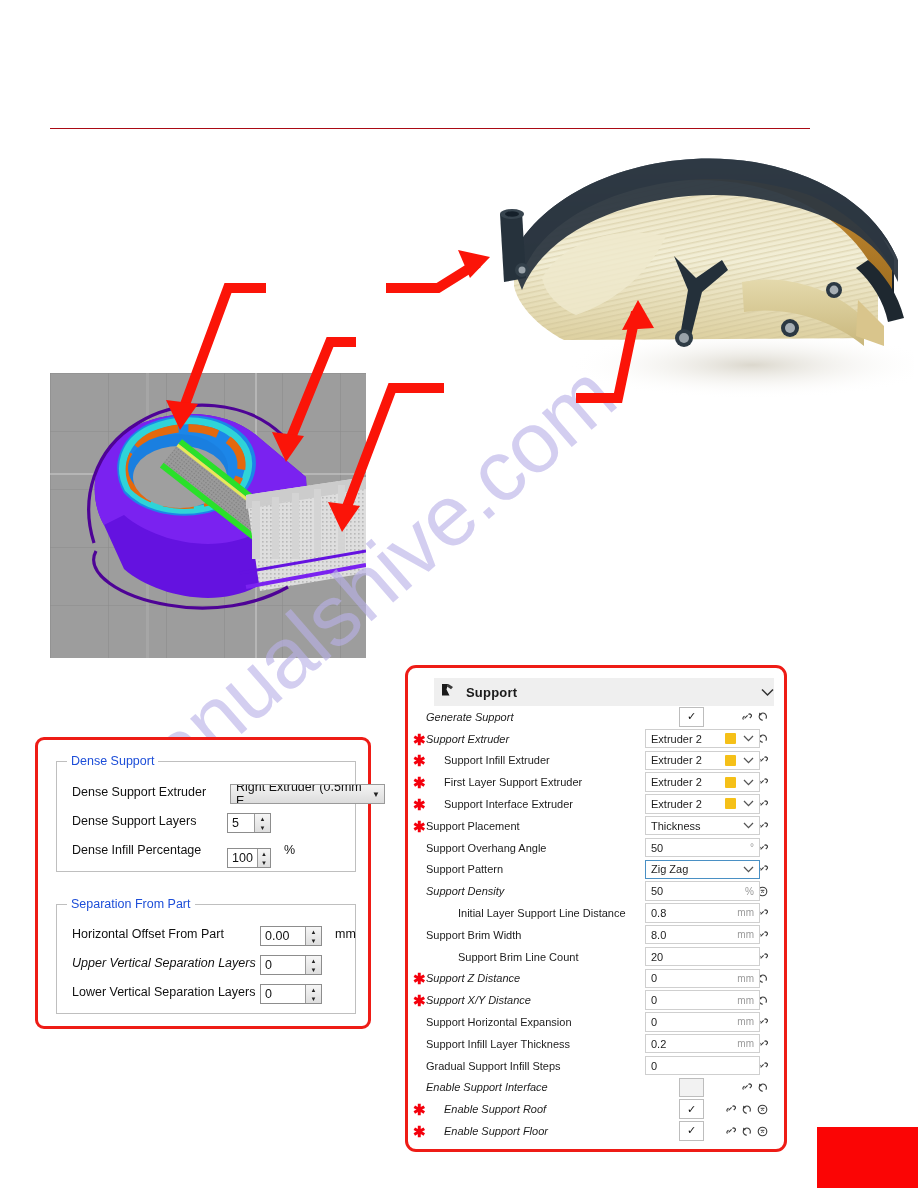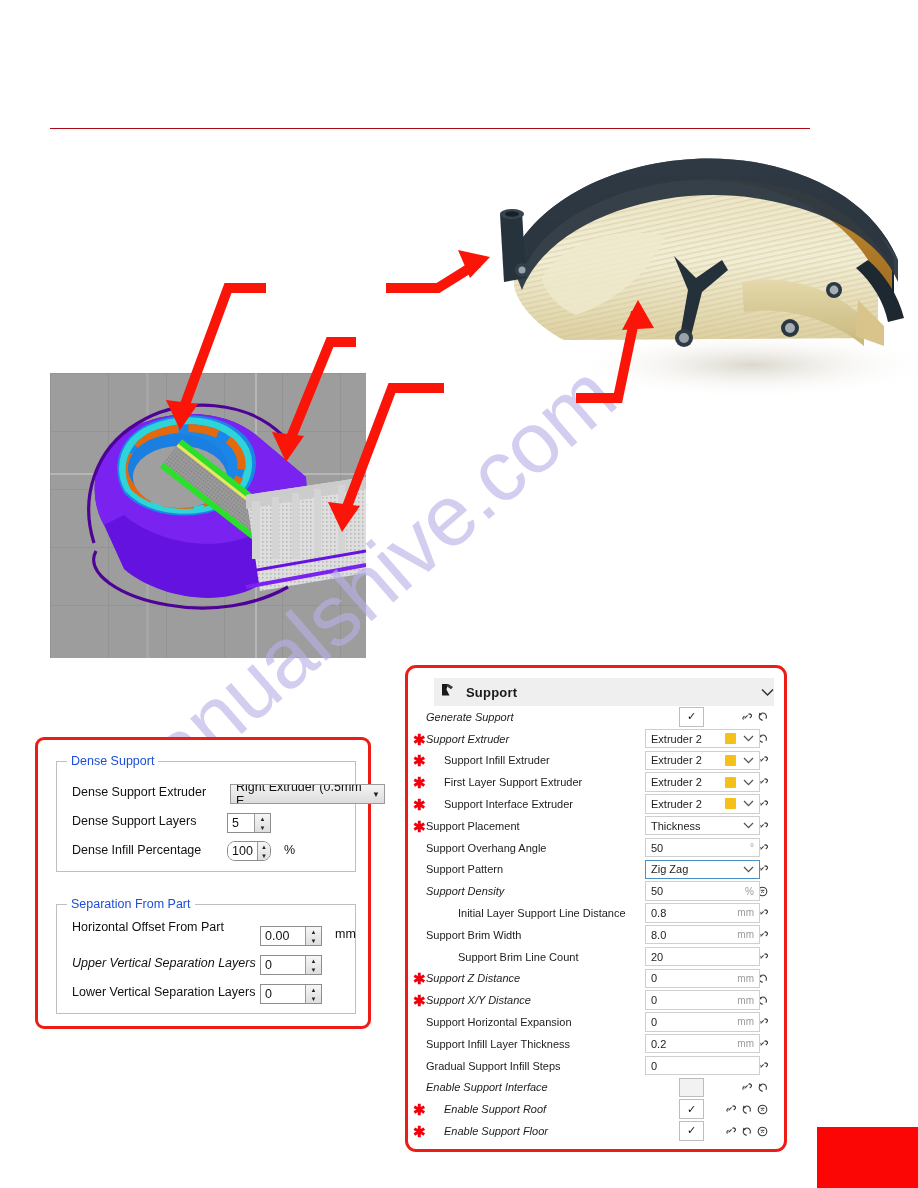--- a/index.html
+++ b/index.html
@@ -413,34 +413,34 @@
       <span class="sv">5</span>
       <span class="sbtns">
         <span>▲</span>
         <span>▼</span>
       </span>
     </div>
 
     <div class="frow" style="left:34px;top:103px;">
       <span class="flabel">Dense Infill Percentage</span>
     </div>
-    <div class="spin" style="position:absolute;left:189px;top:101px;width:44px;border-radius:8px;">
+    <div class="spin" style="position:absolute;left:189px;top:108px;width:44px;">
       <span class="sv">100</span>
       <span class="sbtns">
         <span>▲</span>
         <span>▼</span>
       </span>
     </div>
     <span class="unit" style="position:absolute;left:240px;top:103px;">%</span>
 
     <div class="grp" style="left:18px;top:164px;width:300px;height:110px;">
       <div class="grp-title">Separation From Part</div>
     </div>
 
-    <div class="frow" style="left:34px;top:180px;">
+    <div class="frow" style="left:34px;top:187px;">
       <span class="flabel">Horizontal Offset From Part</span>
     </div>
     <div class="spin" style="position:absolute;left:222px;top:186px;width:62px;">
       <span class="sv">0.00</span>
       <span class="sbtns">
         <span>▲</span>
         <span>▼</span>
       </span>
     </div>
     <span class="unit" style="position:absolute;left:291px;top:187px;">mm</span>

